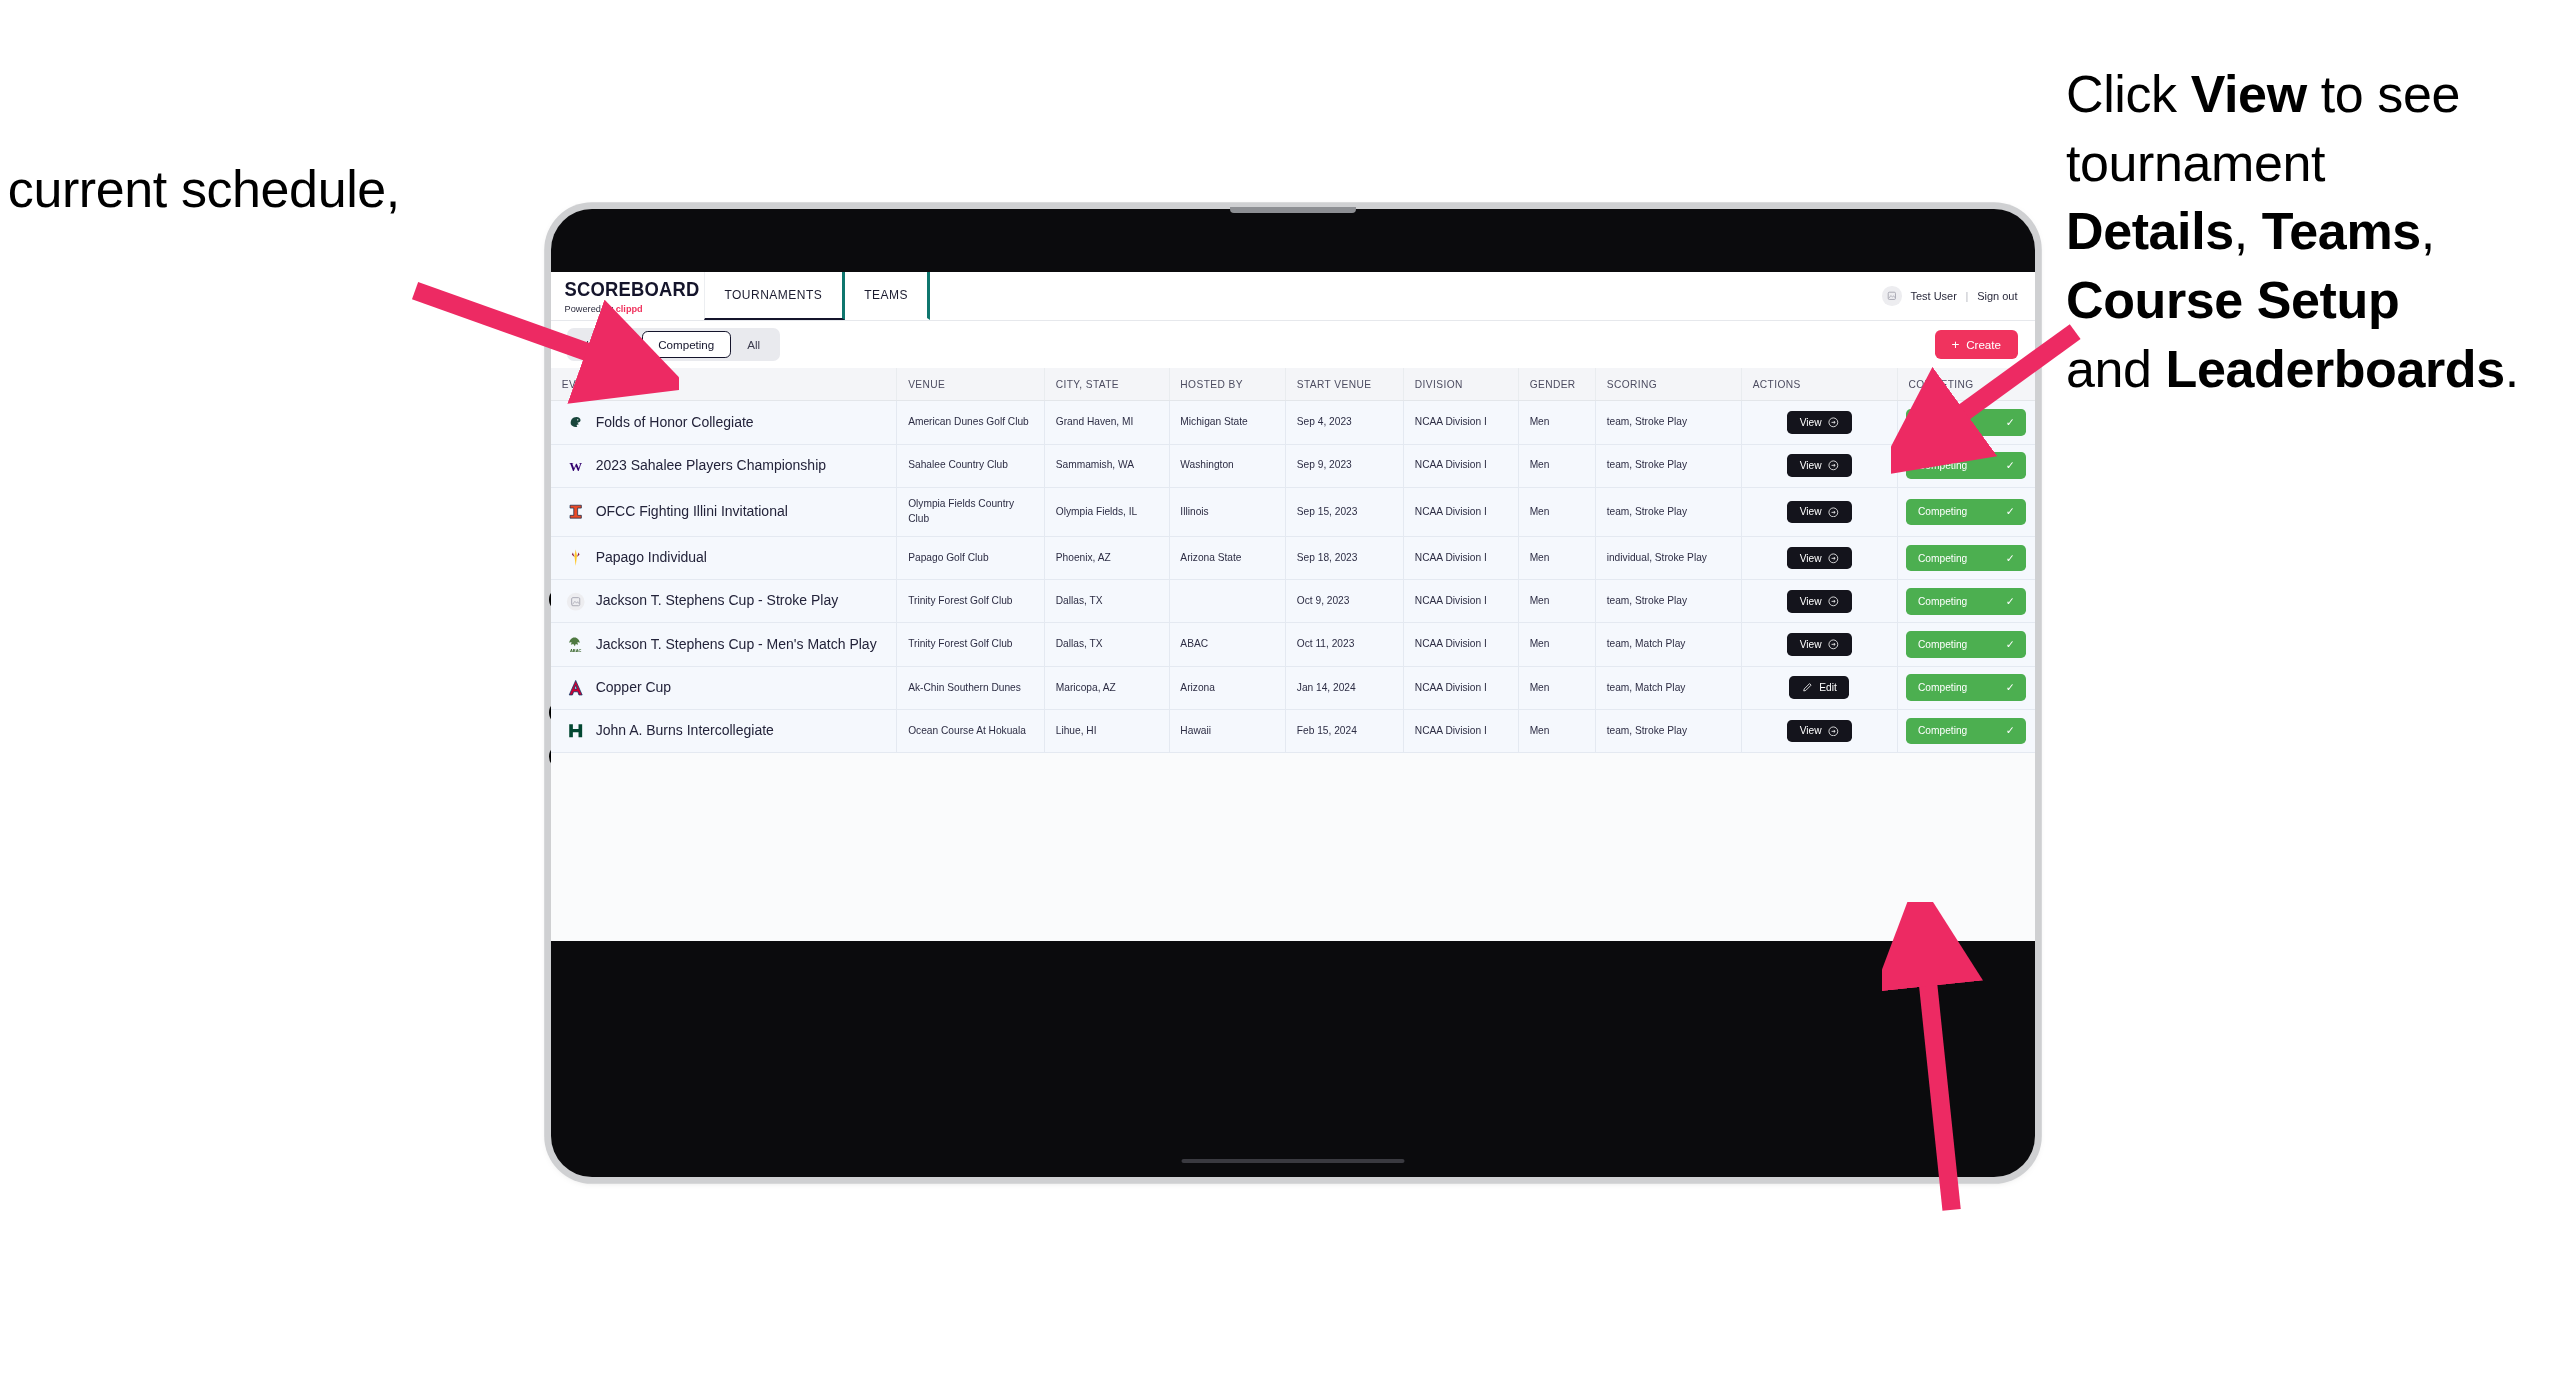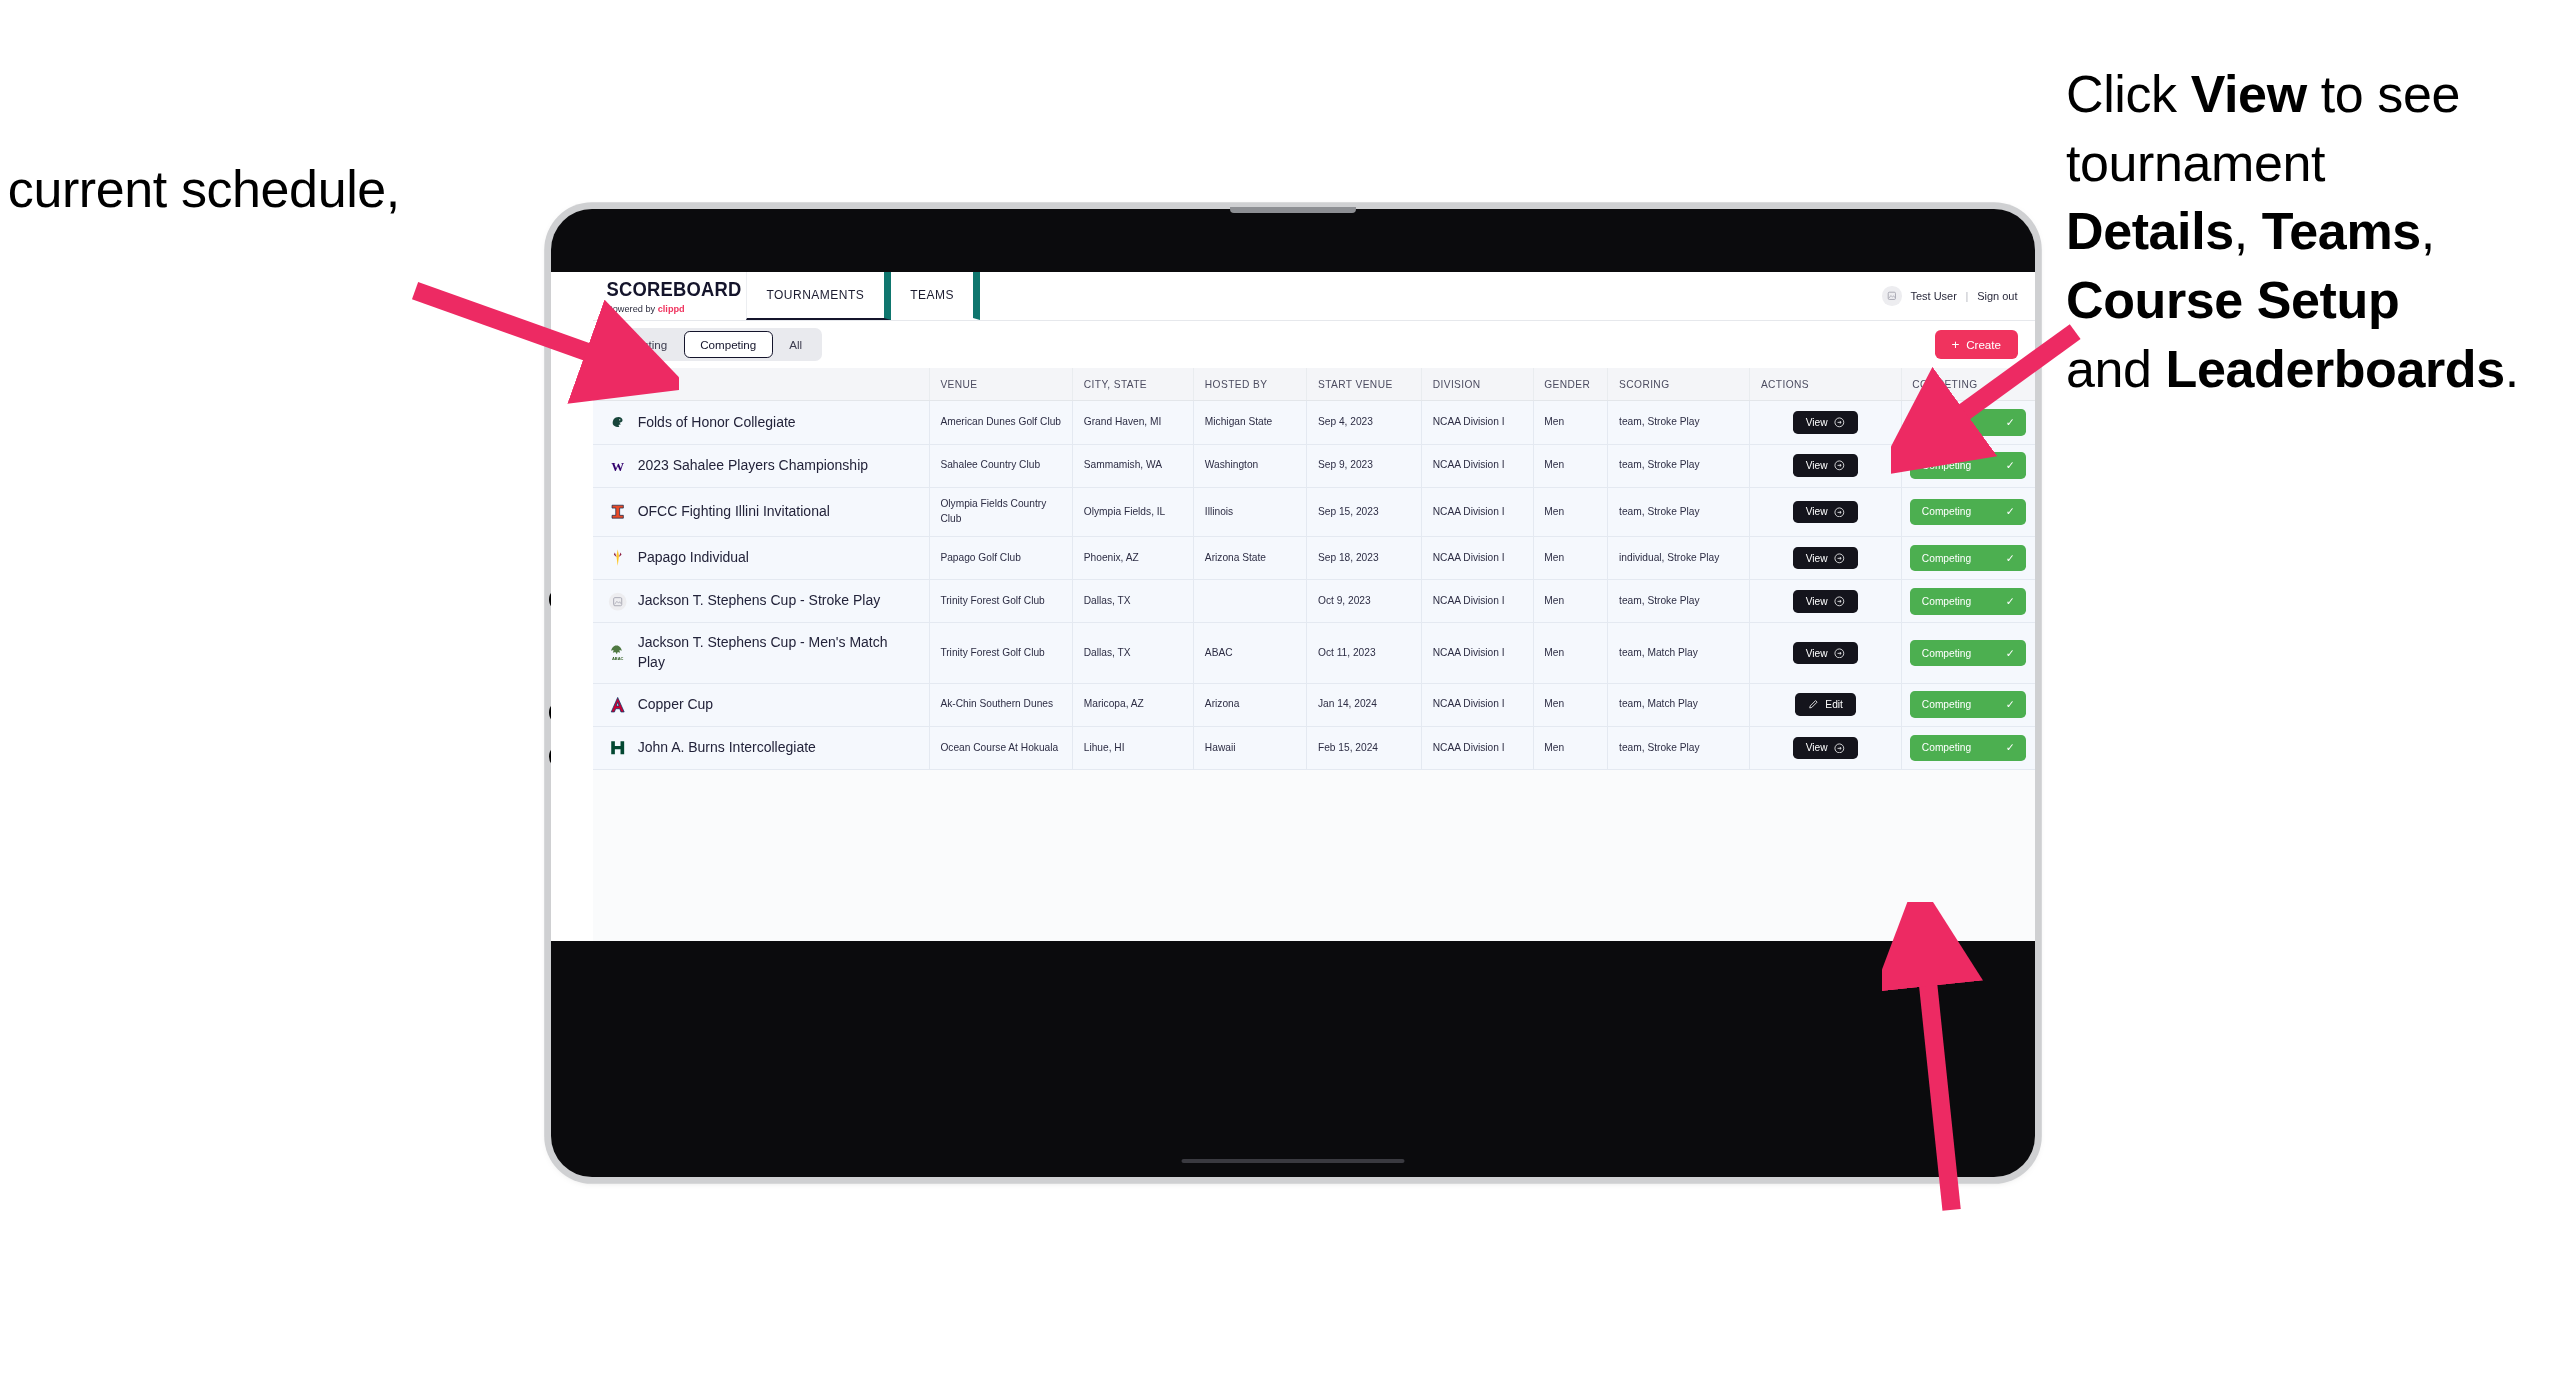--- a/index.html
+++ b/index.html
@@ -46,41 +46,41 @@
   #sd2{ top:427px; width:6.8px;  height:6.8px; left:3.9px; }
   #sd3{ top:458px; width:13.6px; height:13.6px; left:1px; background:#13183a; }
   #sd4{ top:491px; width:25px; height:25px; }
   #sd5{ top:535px; width:25px; height:25px; }
 
   #screen {
     position:absolute; left:0px; top:63px;
     width:1484px; height:669px;
     background:#ffffff; overflow:hidden;
   }
-  #screen-inner{ position:absolute; left:0; top:0; width:1484px; height:669px; display:flex; flex-direction:column;padding-left:42px; }
+  #screen-inner{ position:absolute; left:0; top:0; width:1484px; height:669px; display:flex; flex-direction:column; }
 
   
   .app-header {
     height: 49px; background:#ffffff; display:flex; align-items:stretch;
     border-bottom:1px solid #e6e8ec; flex:0 0 auto;
   }
   .brand { width:153px; padding-left:13.6px; display:flex; flex-direction:column; justify-content:center; }
   .brand-title {
     font-family:"Liberation Sans", sans-serif;
     font-weight:700; font-size:18.4px; letter-spacing:0.2px; color:#14142b;
     transform: scaleY(1.12); transform-origin: left center;
   }
   .brand-sub { font-size:9.2px; color:#2b2b3d; margin-top:3.9px; }
   .brand-sub .clippd { color:#f0335e; font-weight:700; }
 
   .nav-tabs { display:flex; align-items:stretch; }
   .nav-tab {
     padding:0 19.4px; display:flex; align-items:center; font-size:12px;
     color:#1b1b2f; letter-spacing:0.5px; border-bottom:2.9px solid transparent;
-    border-right:7px solid #0f766e; cursor:pointer; background:#fff;
+    border-right:3px solid #0f766e; cursor:pointer; background:#fff;
   }
   .nav-tab.active { border-bottom-color:#14142b; font-weight:400; }
   .nav-tab:first-child{ border-left:1px solid #eceef1; }
 
   .header-spacer { flex:1; }
   .header-user { display:flex; align-items:center; gap:8.7px; padding-right:17.5px; font-size:11px; color:#2a2a3c; }
   .avatar {
     width:19.4px; height:19.4px; border-radius:50%; background:#ededf0;
     display:flex; align-items:center; justify-content:center; color:#9a9aa6; font-size:9.7px;
   }

